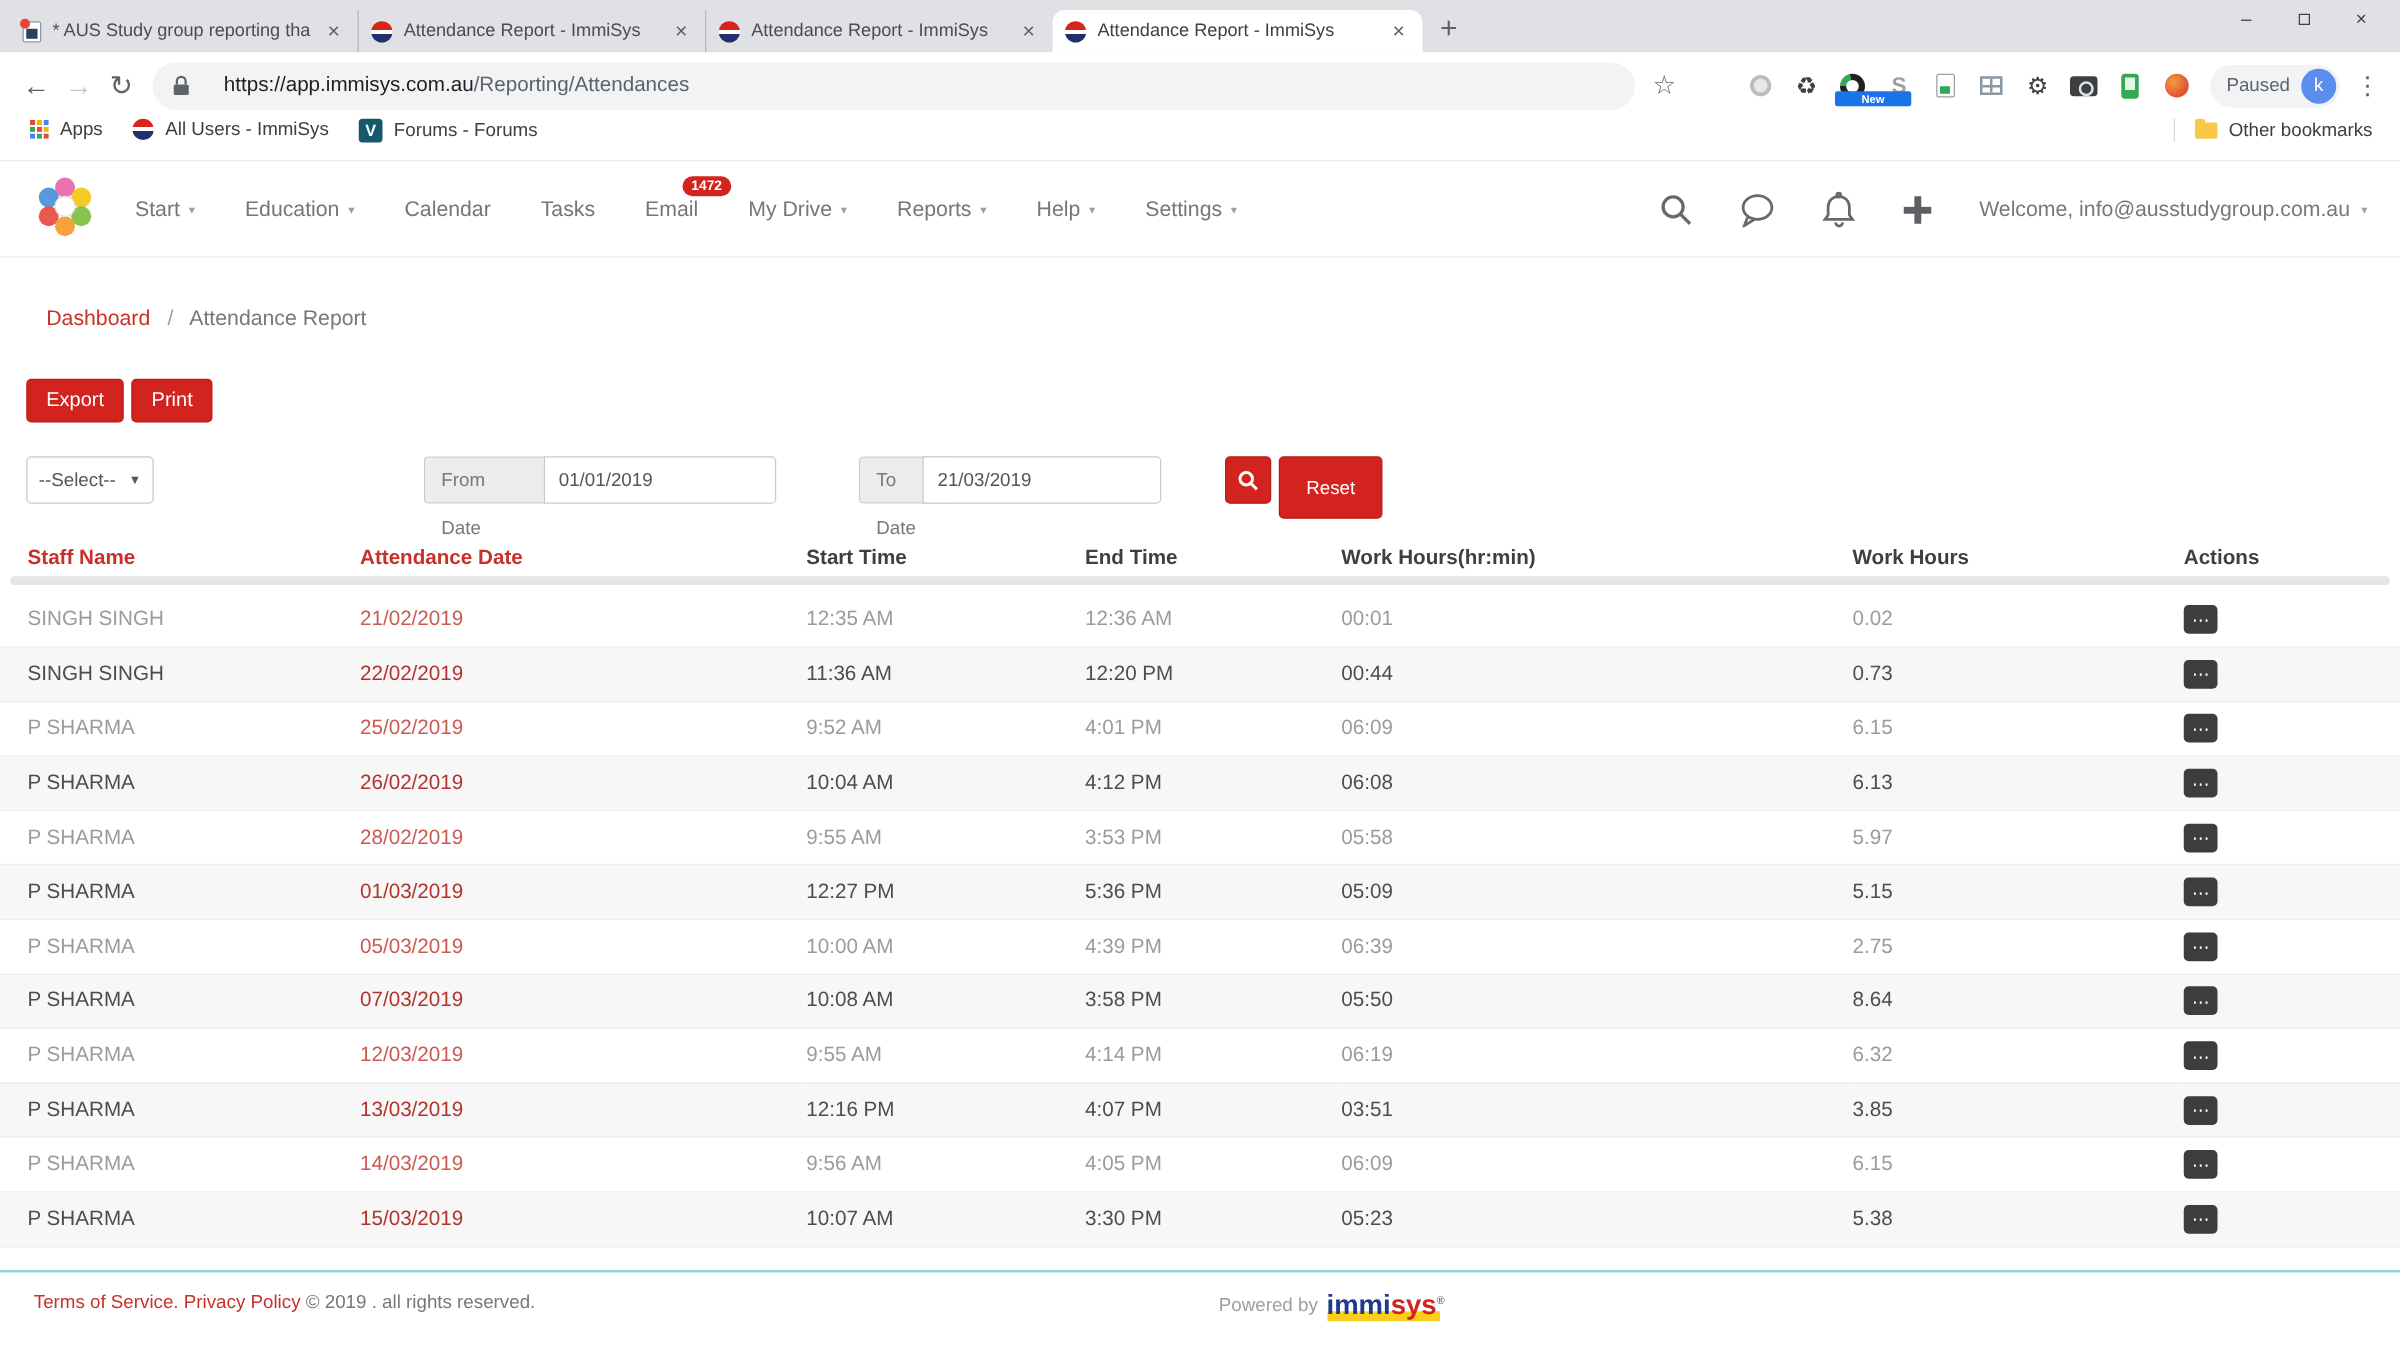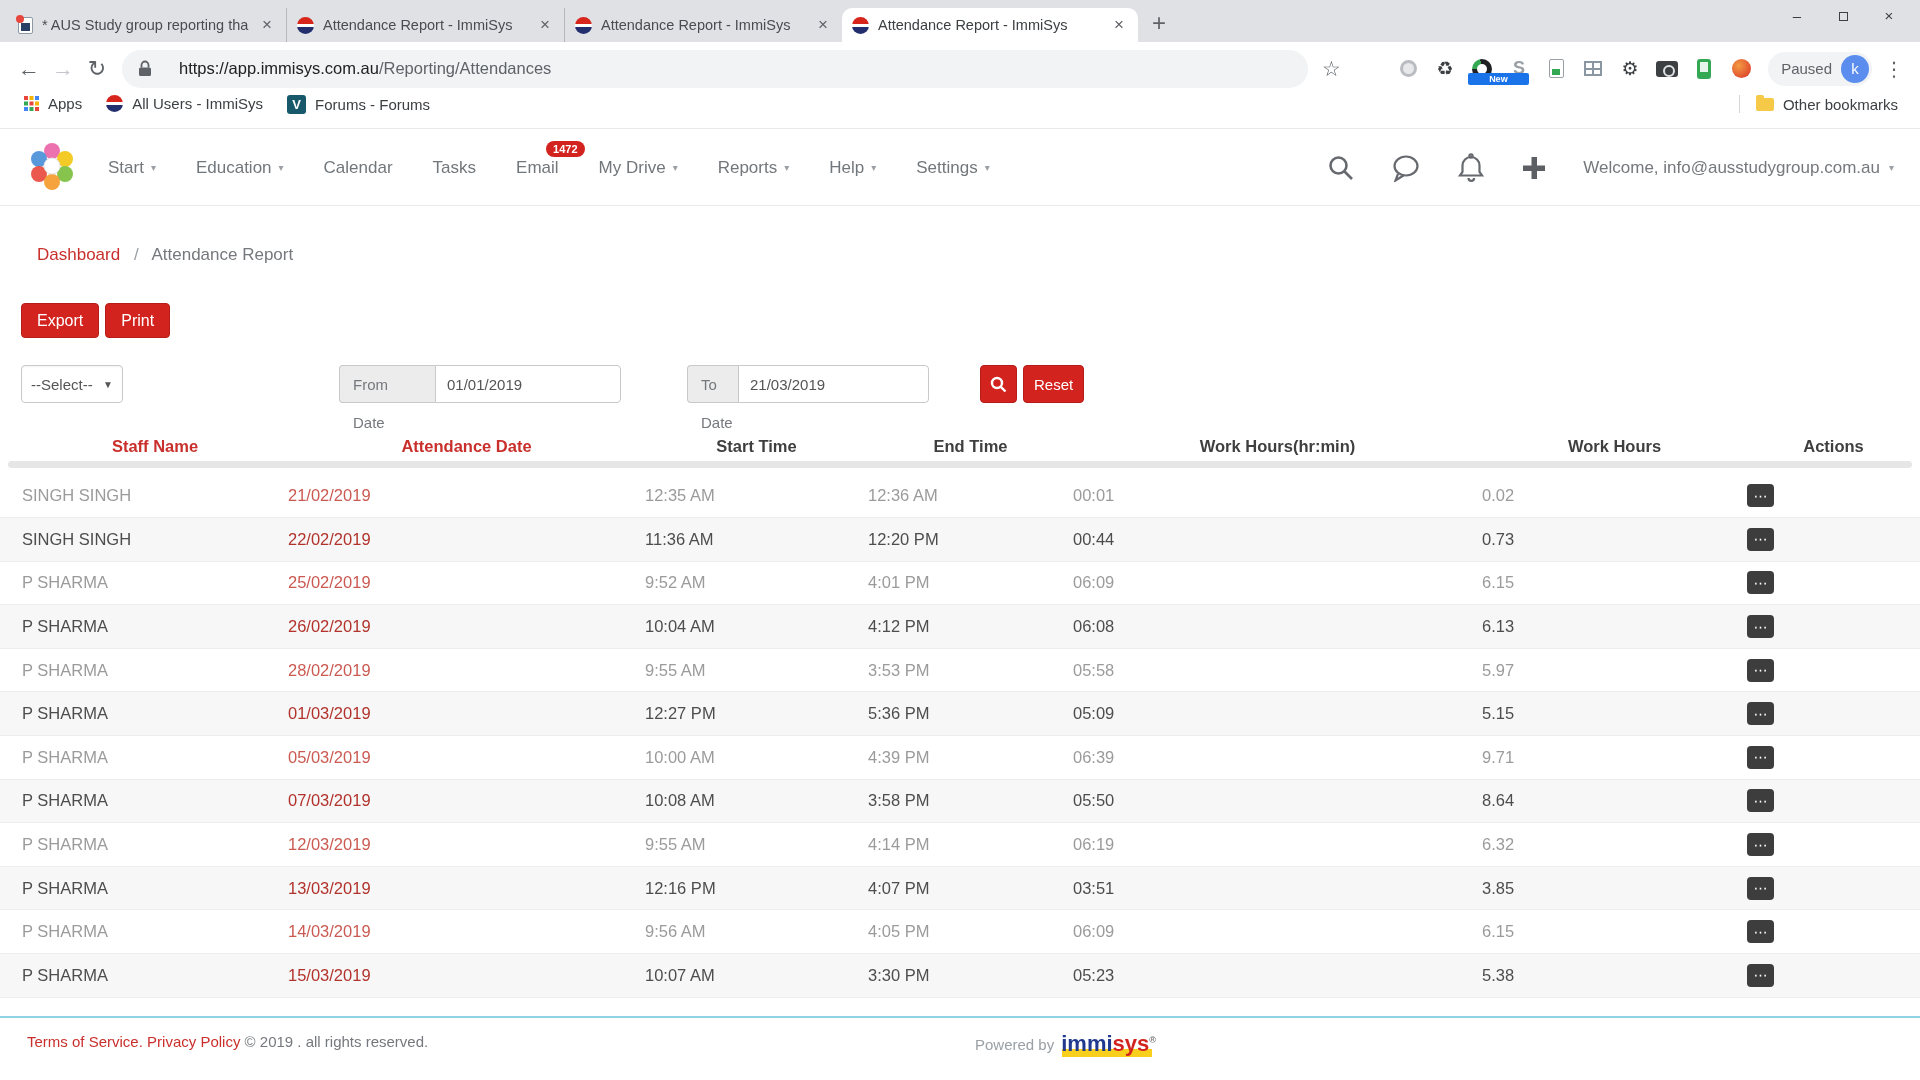--- a/index.html
+++ b/index.html
@@ -88,25 +88,25 @@
   .filter-row { position:absolute; top:365px; left:0; right:0; height:40px; }
   .select-box { position:absolute; left:21px; width:102px; height:38px; border:1px solid #c9c9c9; border-radius:4px; background:#fff; display:flex; align-items:center; justify-content:space-between; padding:0 9px; font-size:15px; color:#555; cursor:pointer; box-shadow:inset 0 1px 2px rgba(0,0,0,.05); }
   .select-caret { font-size:10px; color:#555; }
   .group-label { position:absolute; height:38px; line-height:38px; background:#ececec; border:1px solid #c9c9c9; border-right:none; padding:0 13px; font-size:15px; color:#75787c; border-radius:4px 0 0 4px; }
   .group-input { position:absolute; height:38px; border:1px solid #c9c9c9; padding:0 11px; font-size:15px; color:#555; border-radius:0 4px 4px 0; font-family:inherit; outline:none; }
   .from-label { left:339px; width:96px; }
   .from-input { left:435px; width:186px; }
   .to-label { left:687px; width:71px; }
   .to-input { left:738px; width:191px; }
   .search-btn { position:absolute; left:980px; width:37px; height:38px; background:#d2231e; border:1px solid #b71d18; border-radius:4px; display:flex; align-items:center; justify-content:center; cursor:pointer; }
-  .reset-btn { position:absolute; left:1023px; height:38px; padding:0 10px; background:#d2231e; border:1px solid #b71d18; border-radius:4px; color:#fff; font-size:15px; font-family:inherit; cursor:pointer; }
+  .reset-btn { position:absolute; left:1023px; height:50px; padding:0 21px; background:#d2231e; border:1px solid #b71d18; border-radius:4px; color:#fff; font-size:15px; font-family:inherit; cursor:pointer; }
 
   
   .report-table { position:absolute; top:433px; left:0; width:1920px; border-collapse:collapse; font-size:16.5px; table-layout:fixed; }
-  .report-table th { text-align:center; font-weight:bold; color:#3f3f3f; padding:4px 0 18px 0; }
+  .report-table th { text-align:left; font-weight:bold; color:#3f3f3f; padding:4px 0 18px 0; }
   .report-table th:first-child, .report-table td:first-child { padding-left:22px; }
   .report-table th.red { color:#c9302c; cursor:pointer; }
   .header-band { position:absolute; top:461px; left:8px; width:1904px; height:7px; background:#e6e6e6; border-radius:4px; }
   .report-table td { height:43.6px; border-bottom:1px solid #ededed; }
   tr.odd { background:#fff; }
   tr.odd td { color:#9b9b9b; }
   tr.odd td.date { color:#cb5a52; }
   tr.even { background:#f7f7f7; }
   tr.even td { color:#4d4d4d; }
   tr.even td.date { color:#b2332c; }
@@ -448,21 +448,21 @@
               <span>⋯</span>
             </button>
           </td>
     </tr>
         <tr class="odd">
       <td>P SHARMA</td>
       <td class="date">05/03/2019</td>
       <td>10:00 AM</td>
       <td>4:39 PM</td>
       <td>06:39</td>
-      <td>9.71</td>
+      <td>2.75</td>
       <td>
             <button class="act-btn">
               <span>⋯</span>
             </button>
           </td>
     </tr>
         <tr class="even">
       <td>P SHARMA</td>
       <td class="date">07/03/2019</td>
       <td>10:08 AM</td>

